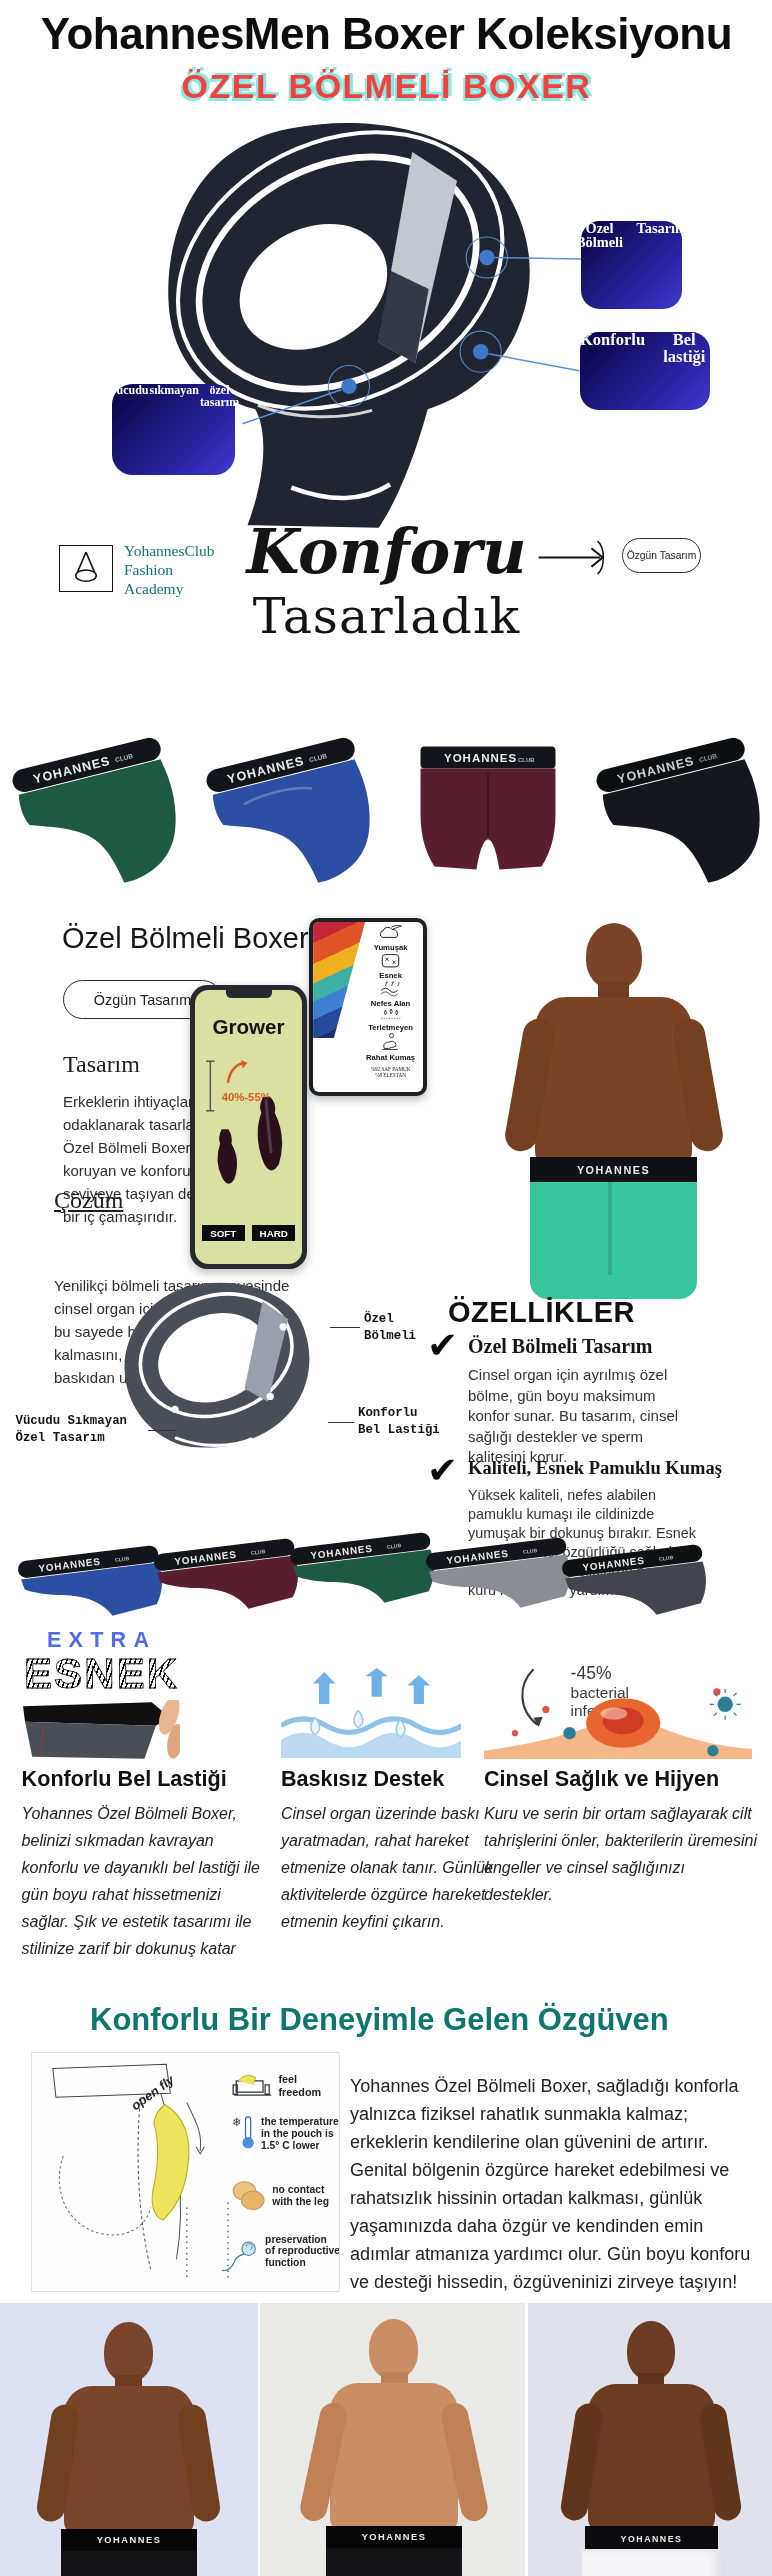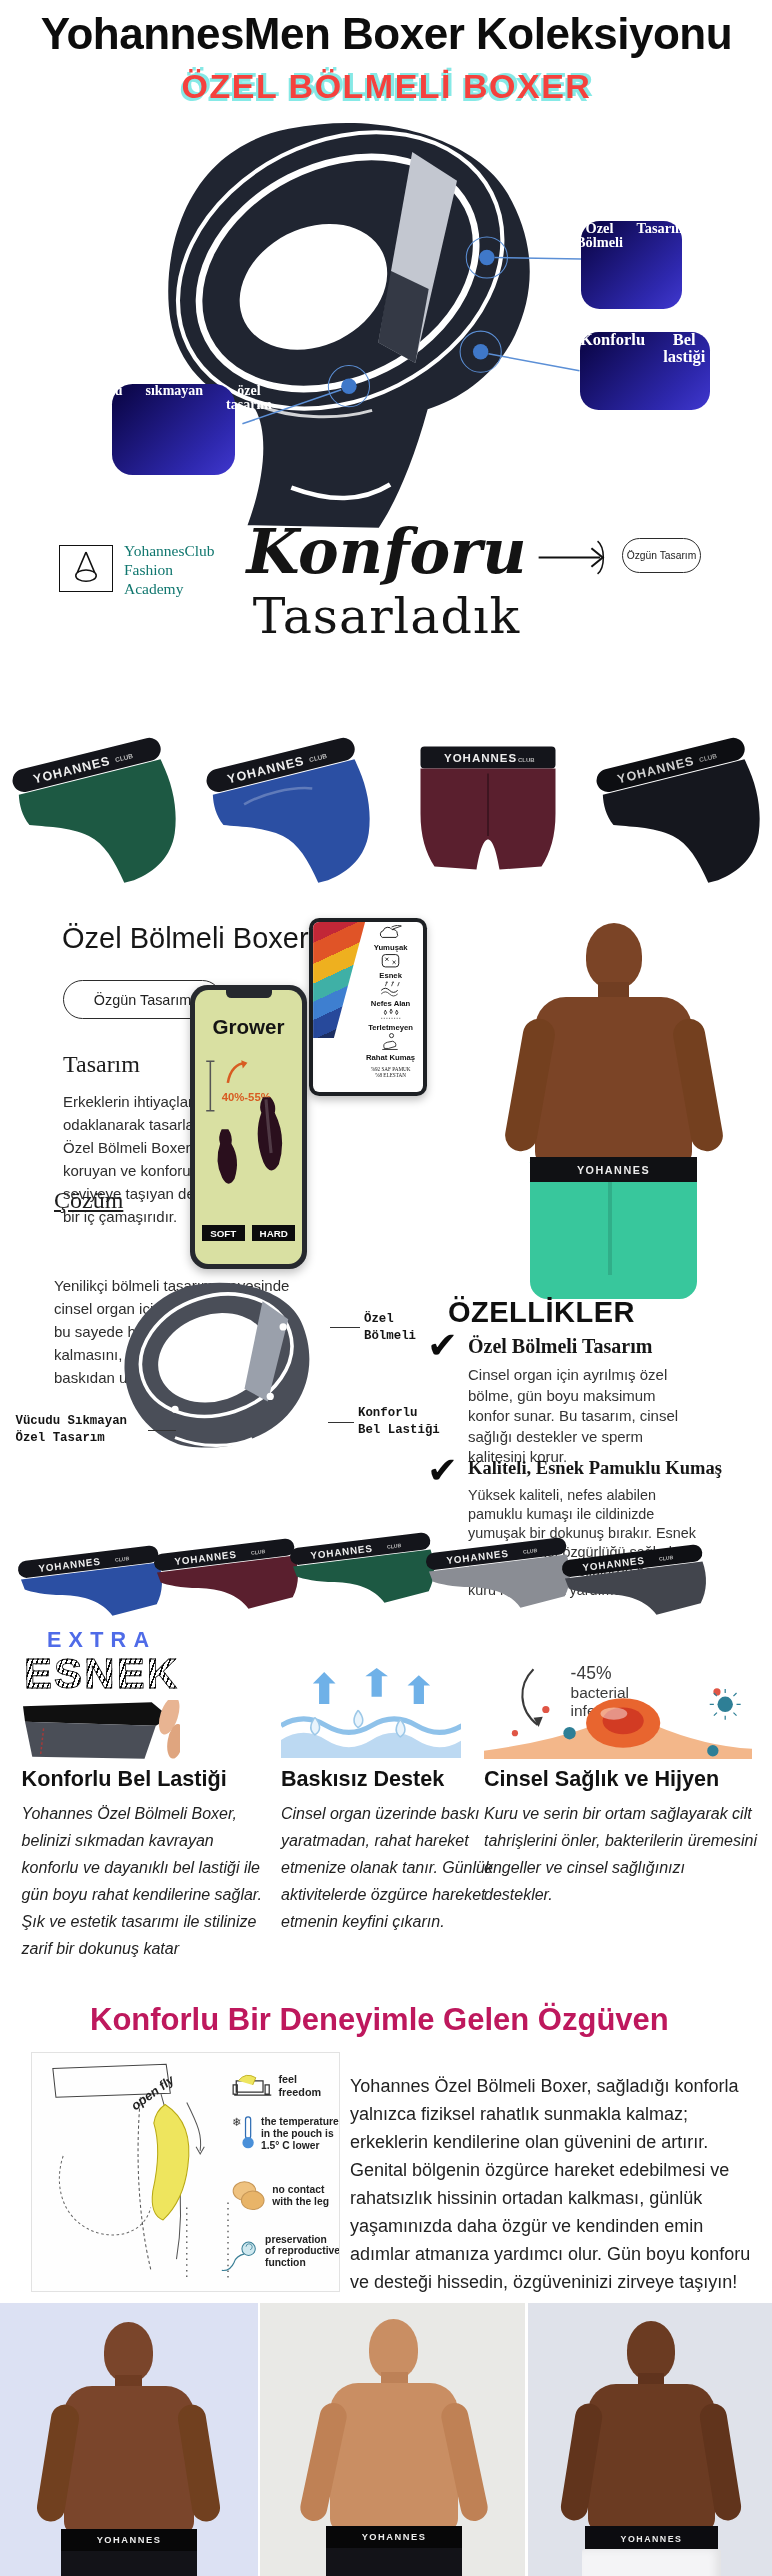--- a/index.html
+++ b/index.html
@@ -52,21 +52,21 @@
   .item-t{font-size:15px;line-height:20.6px;color:#333;}
   
   .extra-w{font-size:21.6px;font-weight:800;letter-spacing:7.2px;color:#4f6be8;}
   .esnek{font-size:42px;font-weight:800;letter-spacing:2.1px;
          background:repeating-linear-gradient(110deg,#0c0c0c 0 1.5px,#fff 1.5px 4.6px);
          -webkit-background-clip:text;background-clip:text;color:transparent;
          -webkit-text-stroke:0.8px #0c0c0c;}
   .col-h{font-size:21.6px;font-weight:800;color:#121212;}
   .col-t{font-style:italic;font-size:16px;line-height:27px;color:#222;}
   
-  .conf-h{font-size:31px;font-weight:800;color:#be185d;}
+  .conf-h{font-size:31px;font-weight:800;color:#0f766e;}
   .conf-t{font-size:18px;line-height:28px;color:#222;}
   .panel{background:#fefefe;border:0.5px solid #e2e2e2;}
 </style>
 </head>
 <body>
 
 <div class="page">
 
   <div class="abs c h1">YohannesMen Boxer Koleksiyonu</div>
   <div class="abs c h2">ÖZEL BÖLMELİ BOXER</div>
@@ -98,21 +98,21 @@
   </svg>
 
   <div class="abs callout" style="left:581px;top:221px;width:101px;height:88px;border-radius:18.5px;font-size:14.4px;">
     <div>Özel Bölmeli</div>
     <div>Tasarım</div>
   </div>
   <div class="abs callout" style="left:580px;top:332px;width:130px;height:78px;border-radius:18.5px;font-size:16.5px;">
     <div>Konforlu</div>
     <div>Bel lastiği</div>
   </div>
-  <div class="abs callout" style="left:112px;top:384px;width:123px;height:91px;border-radius:20.6px;font-size:14px;gap:23px;">
+  <div class="abs callout" style="left:112px;top:384px;width:123px;height:91px;border-radius:20.6px;font-size:12px;gap:1px;">
     <div>Vücudu</div>
     <div>sıkmayan</div>
     <div>özel tasarım</div>
   </div>
 
   <div class="abs logo-box" style="left:59px;top:545px;width:52px;height:45px;">
     <svg width="52" height="45" viewBox="0 0 100 88">
         <path d="M50,12 L33,52 M50,12 L67,52" stroke="#111" stroke-width="3" fill="none"></path>
         <ellipse cx="50" cy="58" rx="20" ry="11" fill="none" stroke="#111" stroke-width="3"></ellipse>
       </svg>
@@ -356,21 +356,21 @@
         <circle cx="166" cy="142" r="12"></circle>
         <circle cx="444" cy="176" r="11"></circle>
       </g>
     <g stroke="#2e7f96" stroke-width="2.4">
         <path d="M468,64 v-8 M468,108 v8 M446,86 h-8 M490,86 h8 M452,70 l-6,-6 M484,70 l6,-6 M452,102 l-6,6 M484,102 l6,6"></path>
       </g>
   </svg>
   <div class="abs col-h" style="left:21.6px;top:1766px;">Konforlu Bel Lastiği</div>
   <div class="abs col-h" style="left:281px;top:1766px;">Baskısız Destek</div>
   <div class="abs col-h" style="left:484px;top:1766px;">Cinsel Sağlık ve Hijyen</div>
-  <div class="abs col-t" style="left:21.6px;top:1800px;width:242px;">Yohannes Özel Bölmeli Boxer, belinizi sıkmadan kavrayan konforlu ve dayanıklı bel lastiği ile gün boyu rahat kendilerine sağlar. Şık ve estetik tasarımı ile stilinize zarif bir dokunuş katar</div>
+  <div class="abs col-t" style="left:21.6px;top:1800px;width:242px;">Yohannes Özel Bölmeli Boxer, belinizi sıkmadan kavrayan konforlu ve dayanıklı bel lastiği ile gün boyu rahat hissetmenizi sağlar. Şık ve estetik tasarımı ile stilinize zarif bir dokunuş katar</div>
   <div class="abs col-t" style="left:281px;top:1800px;width:216px;">Cinsel organ üzerinde baskı yaratmadan, rahat hareket etmenize olanak tanır. Günlük aktivitelerde özgürce hareket etmenin keyfini çıkarın.</div>
   <div class="abs col-t" style="left:484px;top:1800px;width:273px;">Kuru ve serin bir ortam sağlayarak cilt tahrişlerini önler, bakterilerin üremesini engeller ve cinsel sağlığınızı destekler.</div>
 
   <div class="abs conf-h" style="left:90px;top:2002px;">Konforlu Bir Deneyimle Gelen Özgüven</div>
   <svg class="abs panel" style="left:31px;top:2052px;" width="307" height="238" viewBox="0 0 595 462">
     <path d="M40,30 L260,22 L268,78 L46,86 Z" fill="none" stroke="#444" stroke-width="2"></path>
     <path d="M250,80 C280,180 300,280 280,400" fill="none" stroke="#555" stroke-width="2"></path>
     <path d="M210,86 C200,200 206,320 230,420" fill="none" stroke="#555" stroke-width="2" stroke-dasharray="6 5"></path>
     <path d="M60,200 C40,260 60,330 130,350 C180,362 220,340 230,300" fill="none" stroke="#666" stroke-width="2" stroke-dasharray="5 5"></path>
     <path d="M258,100 q56,36 44,120 q-8,66 -48,104 q-26,-10 -20,-56 q18,-80 2,-132 q4,-24 22,-36 z" fill="#eee55e" stroke="#b9a913" stroke-width="2"></path>

